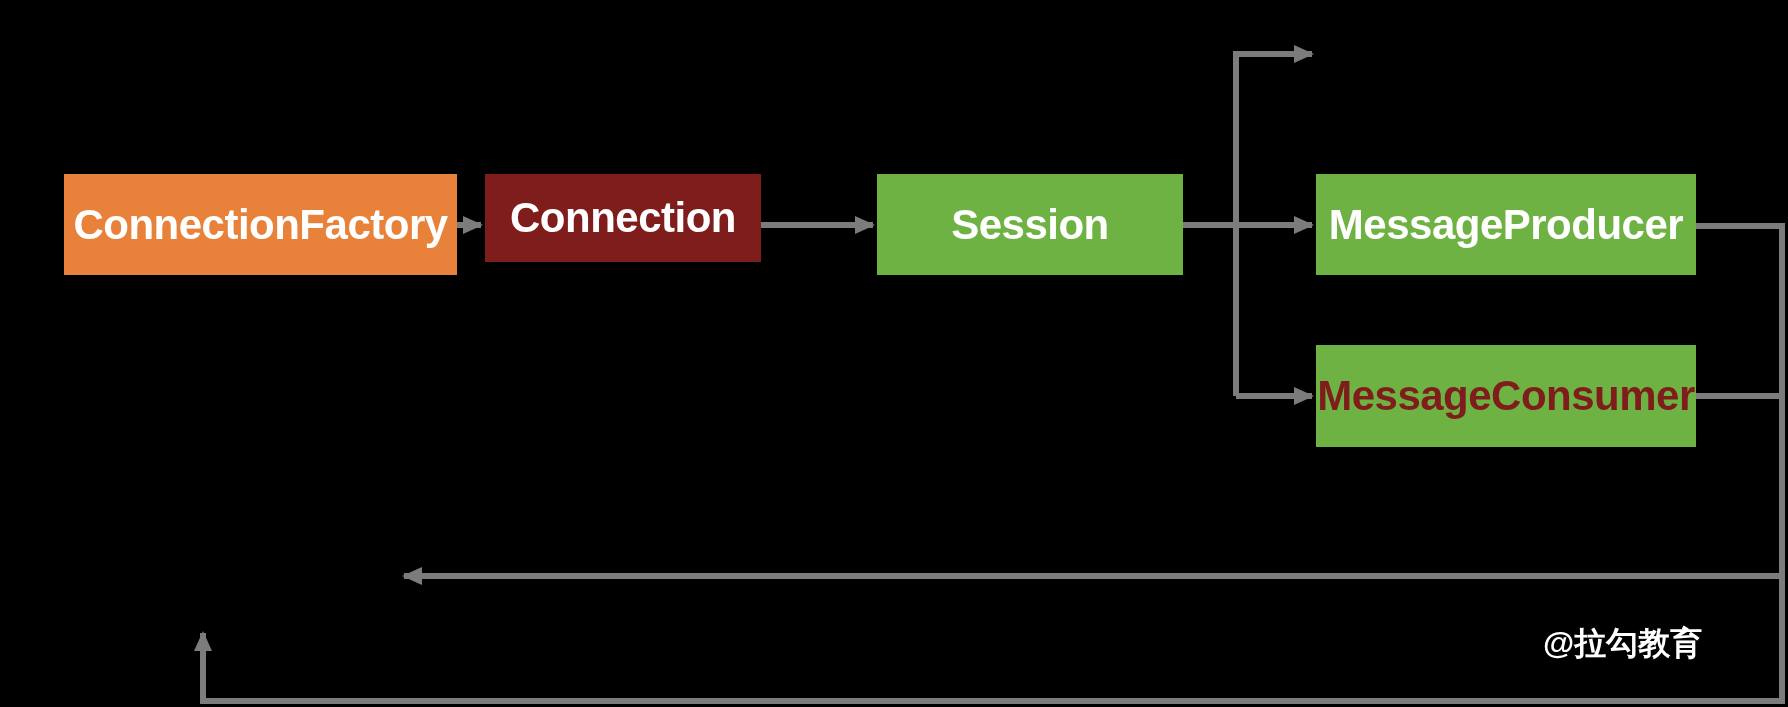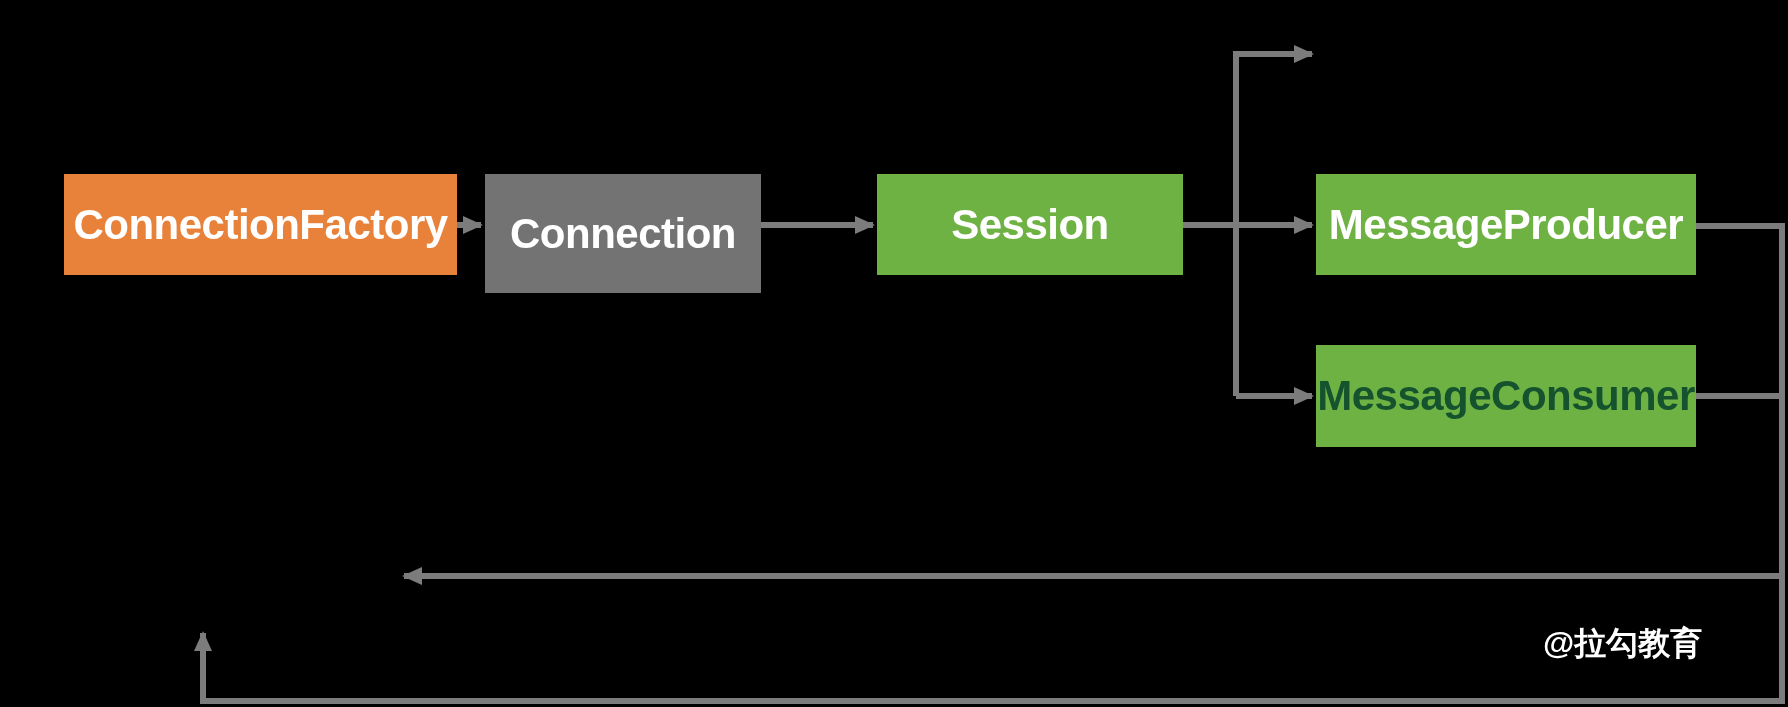--- a/index.html
+++ b/index.html
@@ -59,25 +59,25 @@
       <polyline points="1236,396 1236,54 1312,54" fill="none" stroke="#7c7c7c" stroke-width="6" stroke-linejoin="miter" marker-end="url(#ah)"></polyline>
       <polyline points="1236,396 1312,396" fill="none" stroke="#7c7c7c" stroke-width="6" stroke-linejoin="miter" marker-end="url(#ah)"></polyline>
       <polyline points="1696,396 1782,396" fill="none" stroke="#7c7c7c" stroke-width="6" stroke-linejoin="miter"></polyline>
       <polyline points="1696,226 1782,226 1782,701 203,701 203,633" fill="none" stroke="#7c7c7c" stroke-width="6" stroke-linejoin="miter" marker-end="url(#ah)"></polyline>
       <polyline points="1782,576 404,576" fill="none" stroke="#7c7c7c" stroke-width="6" stroke-linejoin="miter" marker-end="url(#ah)"></polyline>
     </svg>
   <div class="watermark" style="left: 1543px; top: 622px; font-size: 32px; color: rgb(255, 255, 255);">@拉勾教育</div>
 <div class="node" style="left: 16px; top: 174px; width: 393px; height: 101px; background: rgb(232, 130, 59); margin-left: 48px;">
       <span class="node-label" style="color: rgb(255, 255, 255);">ConnectionFactory</span>
     </div>
-    <div class="node" style="left: 485px; top: 174px; width: 276px; height: 119px; background: #737373;">
+    <div class="node" style="left: 485px; top: 174px; width: 276px; height: 88px; background: #7f1d1d;">
       <span class="node-label" style="color: rgb(255, 255, 255);">Connection</span>
     </div>
     <div class="node" style="left: 877px; top: 174px; width: 306px; height: 101px; background: rgb(111, 178, 68);">
       <span class="node-label" style="color: rgb(255, 255, 255);">Session</span>
     </div>
     <div class="node" style="left: 1316px; top: 174px; width: 380px; height: 101px; background: rgb(111, 178, 68);">
       <span class="node-label" style="color: rgb(255, 255, 255);">MessageProducer</span>
     </div>
     <div class="node" style="left: 1316px; top: 345px; width: 380px; height: 102px; background: rgb(111, 178, 68);">
-      <span class="node-label" style="color: #14532d;">MessageConsumer</span>
+      <span class="node-label" style="color: #7f1d1d;">MessageConsumer</span>
     </div>
   </div>
 
 </body></html>

